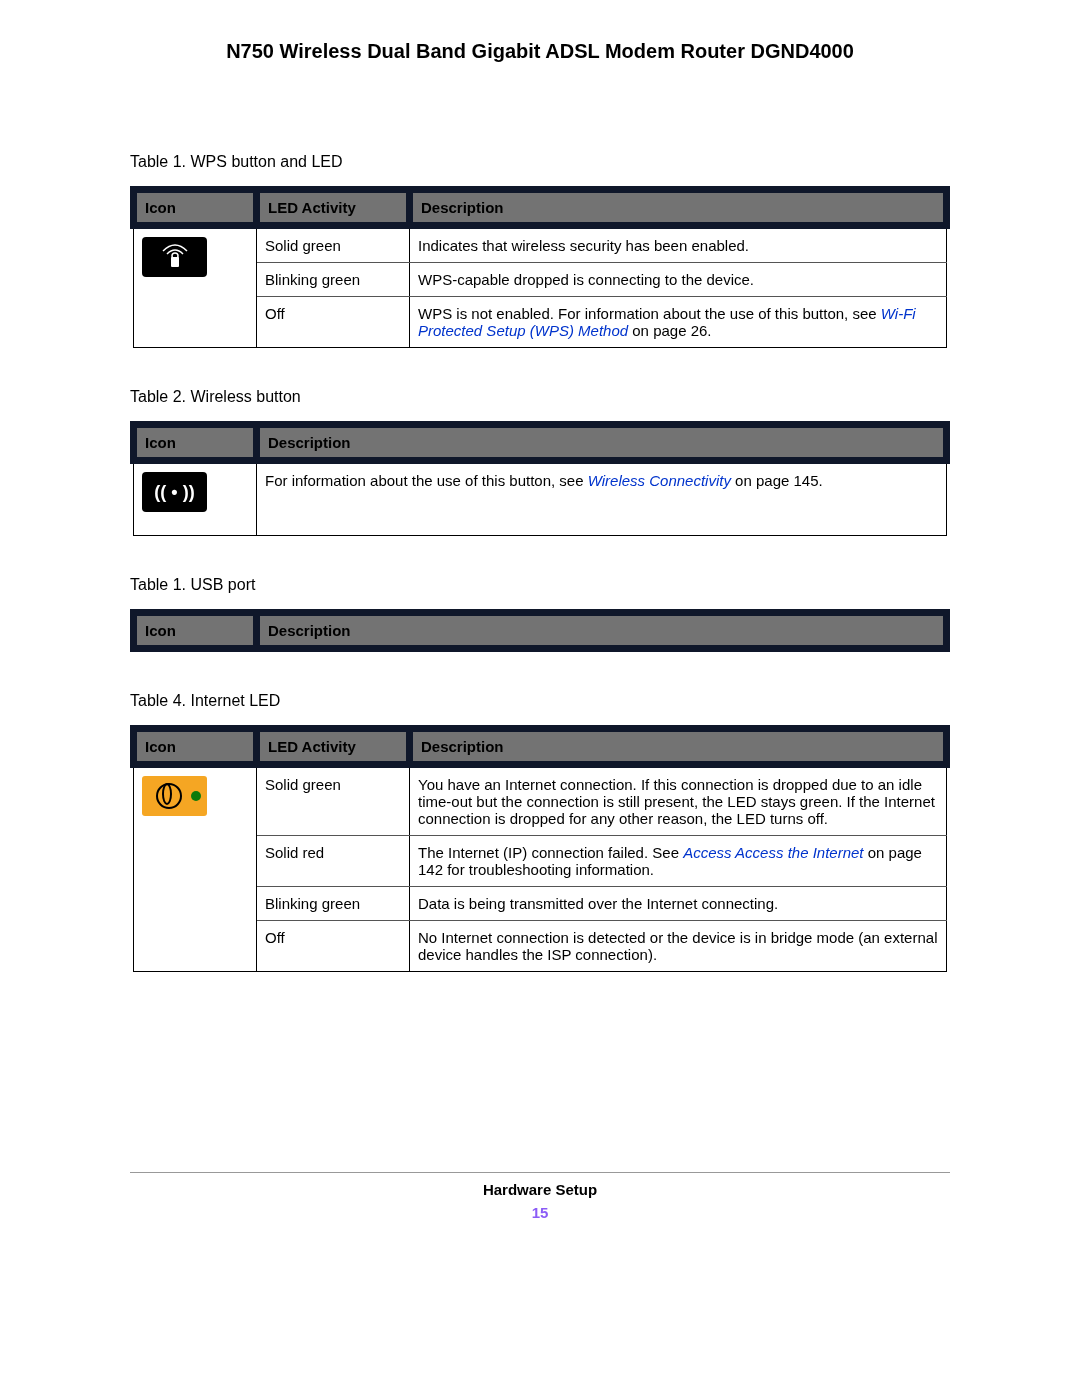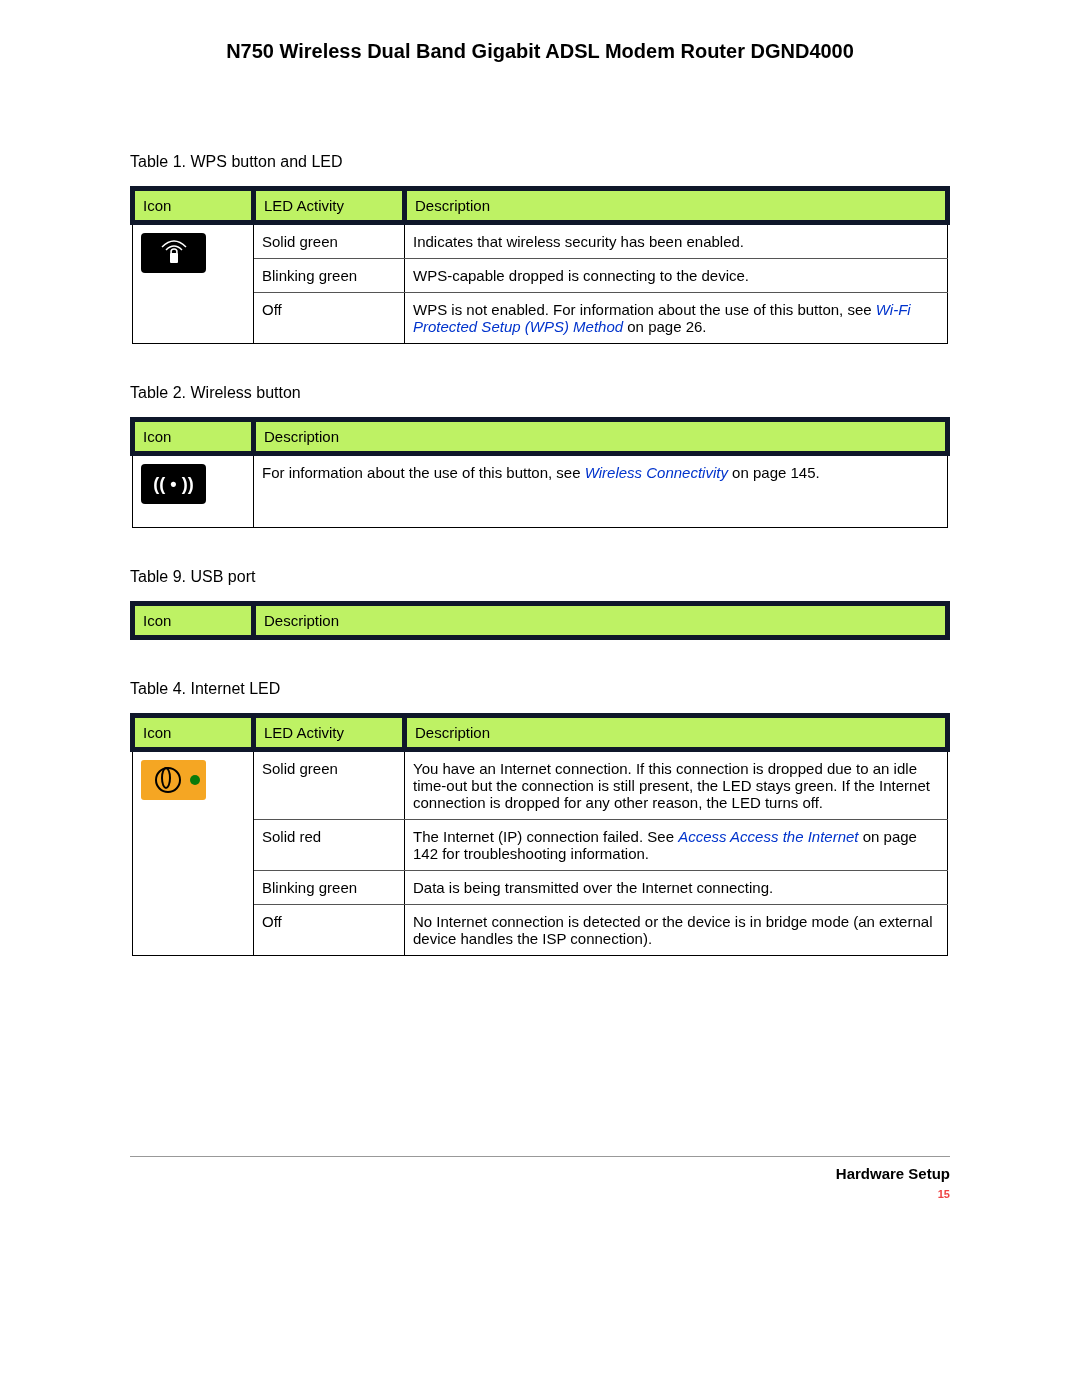--- a/index.html
+++ b/index.html
@@ -21,25 +21,25 @@
     font-weight: normal;
     font-size: 16px;
     margin-top: 40px;
     margin-bottom: 15px;
   }
   table {
     border-collapse: collapse;
     width: 100%;
   }
   th {
-    background-color: #bef264;
+    background-color: #737373;
     text-align: left;
-    font-weight: normal;
+    font-weight: bold;
     padding: 6px 8px;
-    border: 5px solid #0f172a;
+    border: 7px solid #0f172a;
   }
   td {
     padding: 8px 8px;
     border-left: 1px solid #000;
     border-right: 1px solid #000;
     border-bottom: 1px solid #000;
     vertical-align: top;
   }
   tr.first-data td {
     border-top: 1px solid #000;
@@ -148,31 +148,31 @@
     position: absolute;
     right: 6px;
     top: 15px;
   }
   .footer-rule {
     border: none;
     border-top: 1px solid #999;
     margin-top: 200px;
   }
   .footer {
-    text-align: right;
+    text-align: center;
     margin-top: 5px;
   }
   .footer-name {
     font-weight: bold;
     font-size: 15px;
   }
   .footer-page {
     font-weight: bold;
-    color: #ef4444;
-    font-size: 11px;
+    color: #8b5cf6;
+    font-size: 15px;
     margin-top: 6px;
   }
 </style>
 </head>
 <body>
 
 <div class="doc-title">N750 Wireless Dual Band Gigabit ADSL Modem Router DGND4000</div>
 
 <div class="table-caption">Table 1.  WPS button and LED</div>
 <table>
@@ -220,21 +220,21 @@
     <td class="icon-cell gap-top" style="height:55px;">
       <div class="icon-wireless">((&nbsp;•&nbsp;))</div>
     </td>
     <td class="gap-top">
       <span>For information about the use of this button, see </span><span class="link">Wireless Connectivity</span><span> on page 145.</span>
     </td>
   </tr>
 </tbody>
   </table>
 
-<div class="table-caption">Table 9.  USB port</div>
+<div class="table-caption">Table 1.  USB port</div>
 <table>
   <tbody>
       <tr>
     <th class="icon-cell">Icon</th>
     <th>Description</th>
   </tr>
 </tbody>
   </table>
 
 <div class="table-caption">Table 4.  Internet LED</div>

